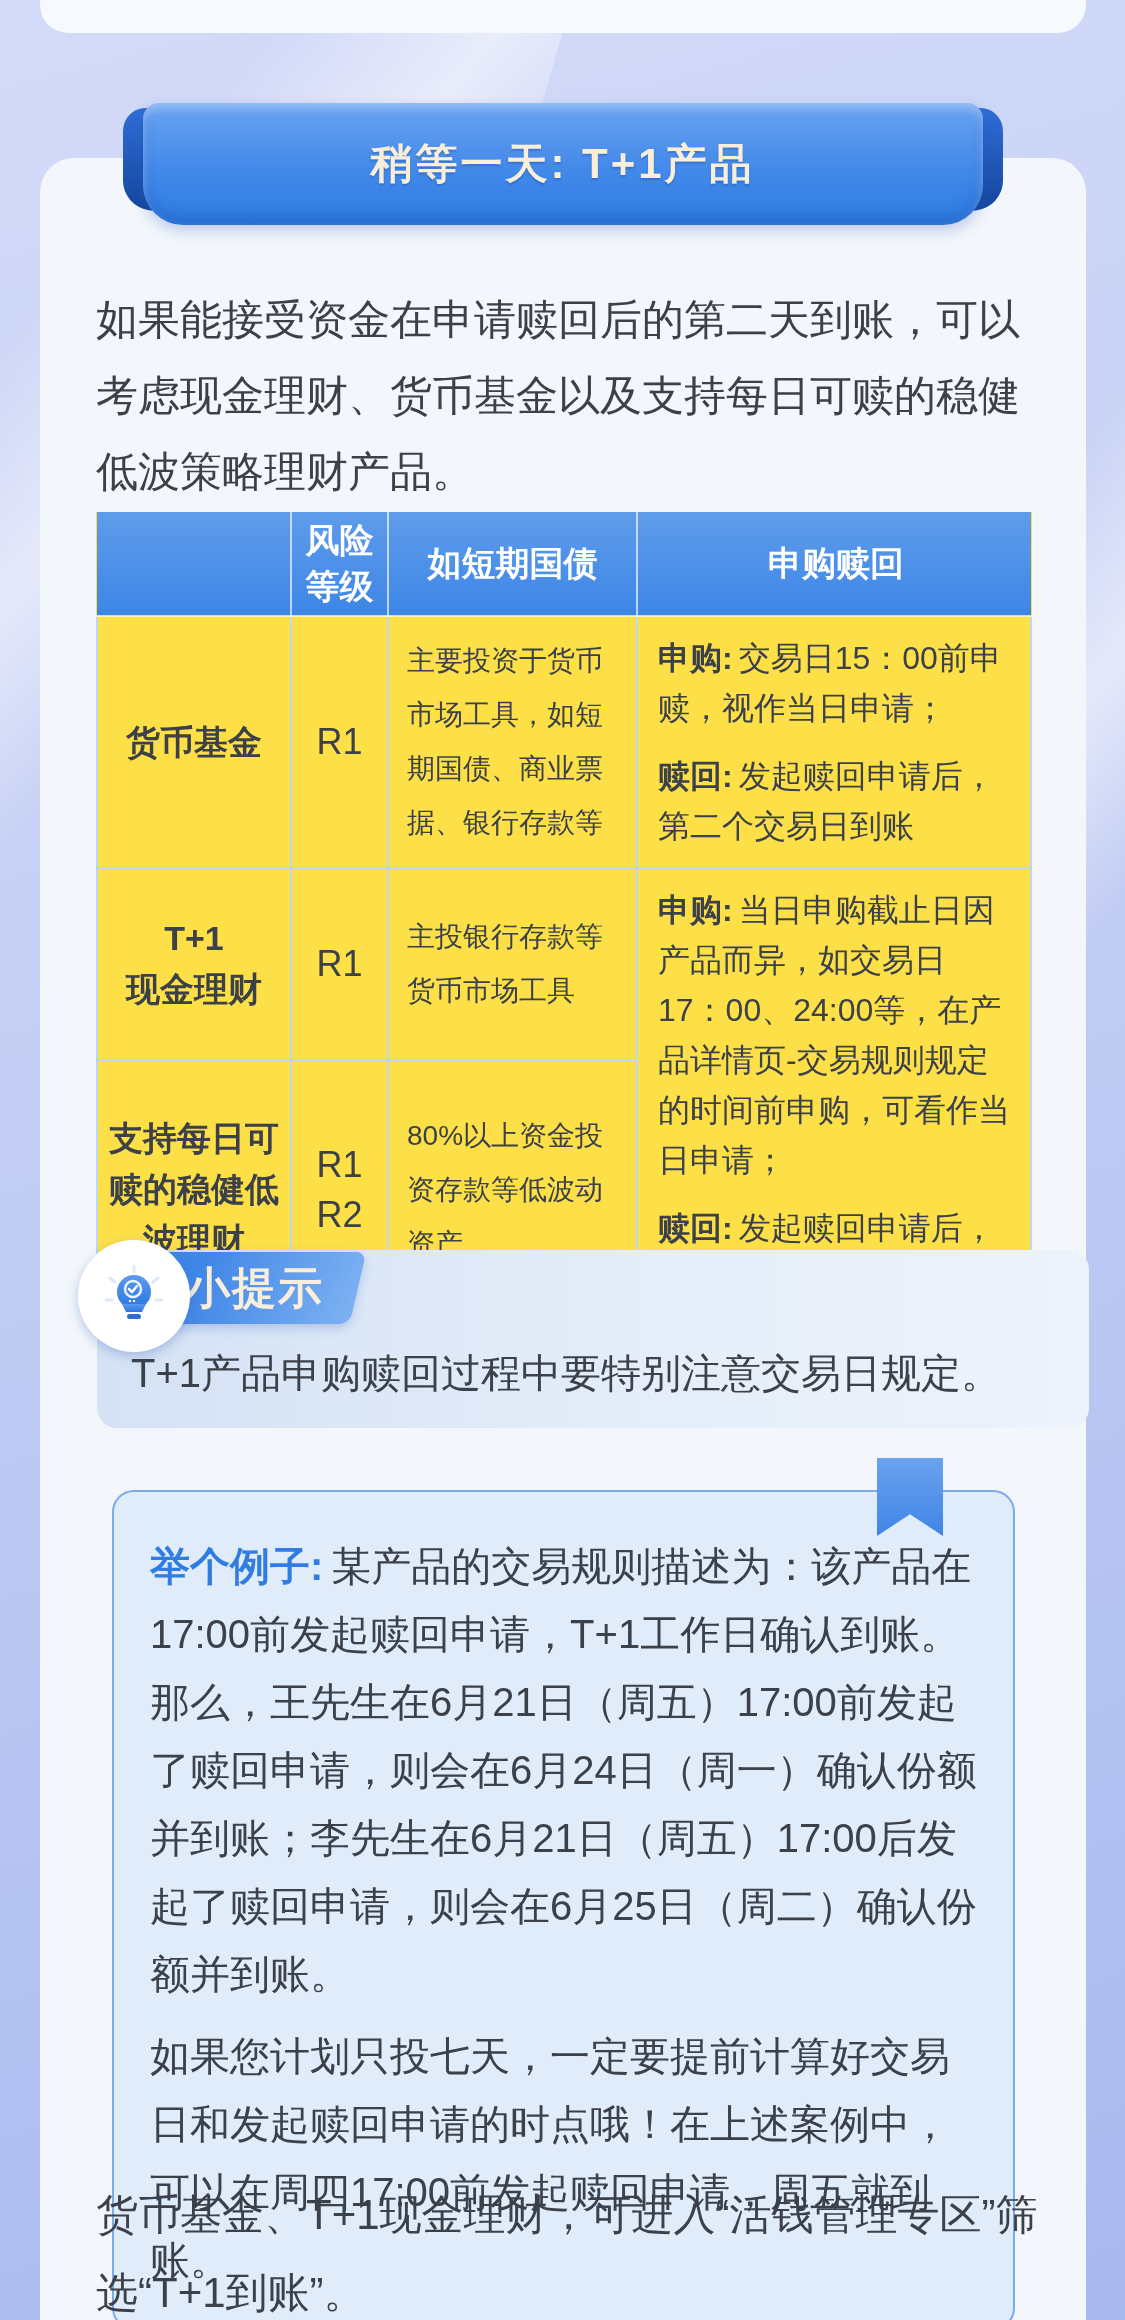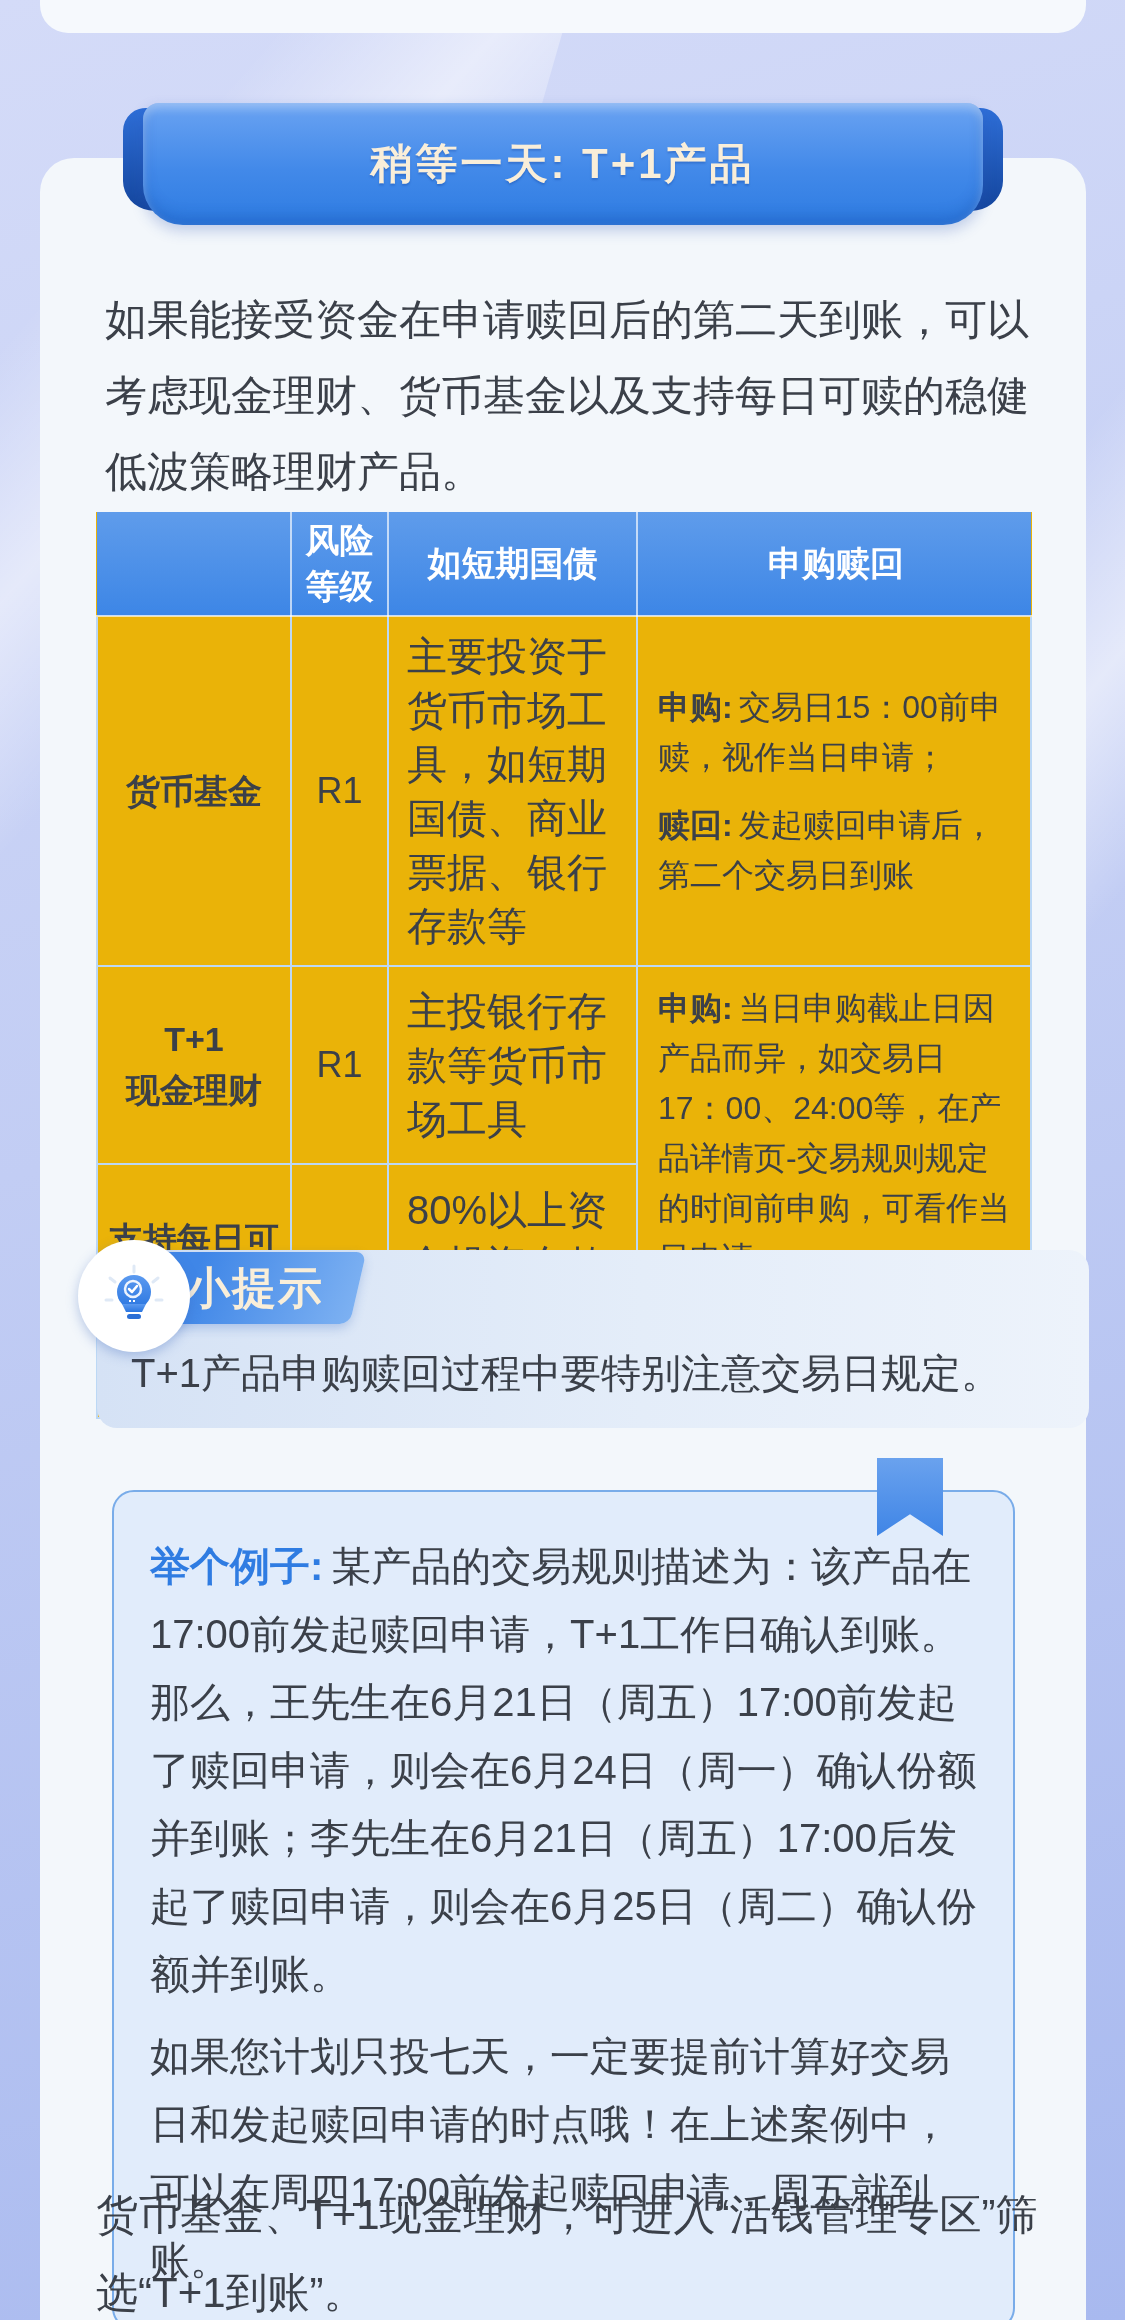--- a/index.html
+++ b/index.html
@@ -36,40 +36,40 @@
   .ribbon .curl.left{left:0;transform:skewY(7deg);}
   .ribbon .curl.right{right:0;transform:skewY(-7deg);}
   .ribbon .band{position:absolute;left:20px;right:20px;top:0;bottom:0;
     background:linear-gradient(180deg,#6aa3f2 0%,#4289e9 55%,#2e7ce2 100%);
     border-radius:16px 16px 40px 40px;
     box-shadow:inset 0 5px 10px rgba(255,255,255,.35), inset 0 -8px 14px rgba(10,60,150,.25), 0 6px 14px rgba(40,80,180,.25);
     display:flex;align-items:center;justify-content:center;}
   .ribbon .band span{font-size:42px;font-weight:800;letter-spacing:3px;color:var(--cream);
     text-shadow:0 2px 2px rgba(20,70,160,.35);}
   
-  .intro{position:absolute;z-index:2;left:105px;top:282px;width:945px;
+  .intro{position:absolute;z-index:2;left:96px;top:282px;width:945px;
     font-size:42px;line-height:76px;}
   .footer-text{position:absolute;z-index:2;left:96px;top:2176px;width:950px;
     font-size:42px;line-height:78px;}
   
   table.product{position:absolute;z-index:2;left:96px;top:512px;width:934px;
-    border-collapse:collapse;table-layout:fixed;background:#eab308;}
+    border-collapse:collapse;table-layout:fixed;background:#fde047;}
   table.product col.c1{width:194px;} table.product col.c2{width:97px;}
   table.product col.c3{width:249px;} table.product col.c4{width:394px;}
   table.product th{height:104px;background:linear-gradient(180deg,var(--header-top),var(--header-bottom));
     color:#ffffff;font-size:34px;font-weight:700;border:2px solid rgba(255,255,255,.65);
     border-top:none;text-align:center;padding:0 8px;}
   table.product th:first-child{border-left:none;} table.product th:last-child{border-right:none;padding-left:11px;}
   table.product td{border:2px solid var(--table-border);vertical-align:middle;}
   table.product tr.r1 td{height:227px;} table.product tr.r2 td{height:152px;}
   table.product tr.r3 td{height:206px;}
   td.name{font-size:34px;font-weight:700;text-align:center;line-height:1.5;
     white-space:pre-line;padding:0 4px;}
   td.risk{font-size:36px;text-align:center;white-space:pre-line;line-height:1.4;}
-  td.scope{font-size:40px;line-height:54px;padding:12px 18px;}
+  td.scope{font-size:28px;line-height:54px;padding:0 18px;}
   td.rule{font-size:32px;line-height:50px;padding:16px 20px;}
   td.rule p + p{margin-top:18px;}
   td.rule b{font-weight:700;margin-right:6px;}
   
   .tip-panel{position:absolute;z-index:2;left:97px;top:1250px;width:992px;height:178px;
     border-radius:20px;background:linear-gradient(90deg,#d5e2f5 0%,#e4edf9 55%,#edf3fb 100%);
     padding:96px 40px 0 34px;font-size:40px;}
   .tip-banner{position:absolute;z-index:3;left:152px;top:1252px;width:206px;height:72px;
     transform:skewX(-13deg);border-radius:8px 10px 10px 8px;
     background:linear-gradient(100deg,#3f86e7 20%,#7db1f2 100%);

